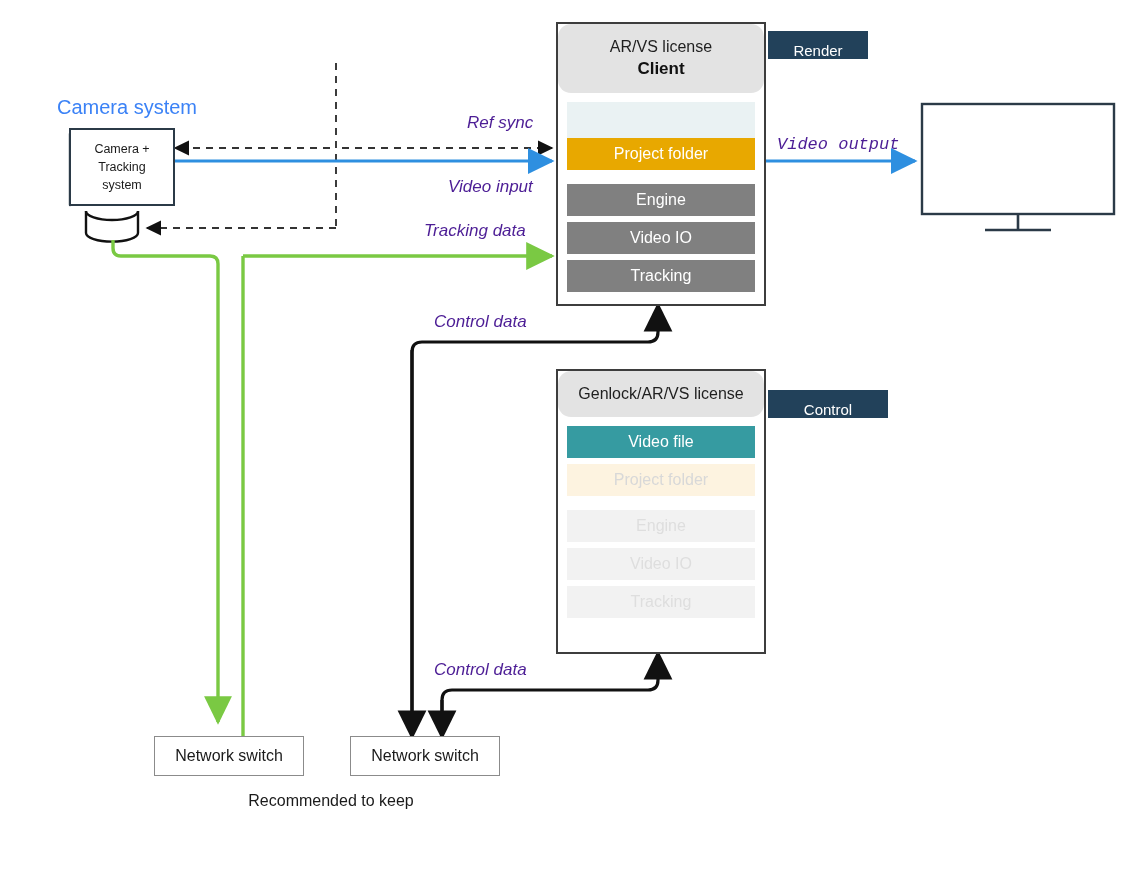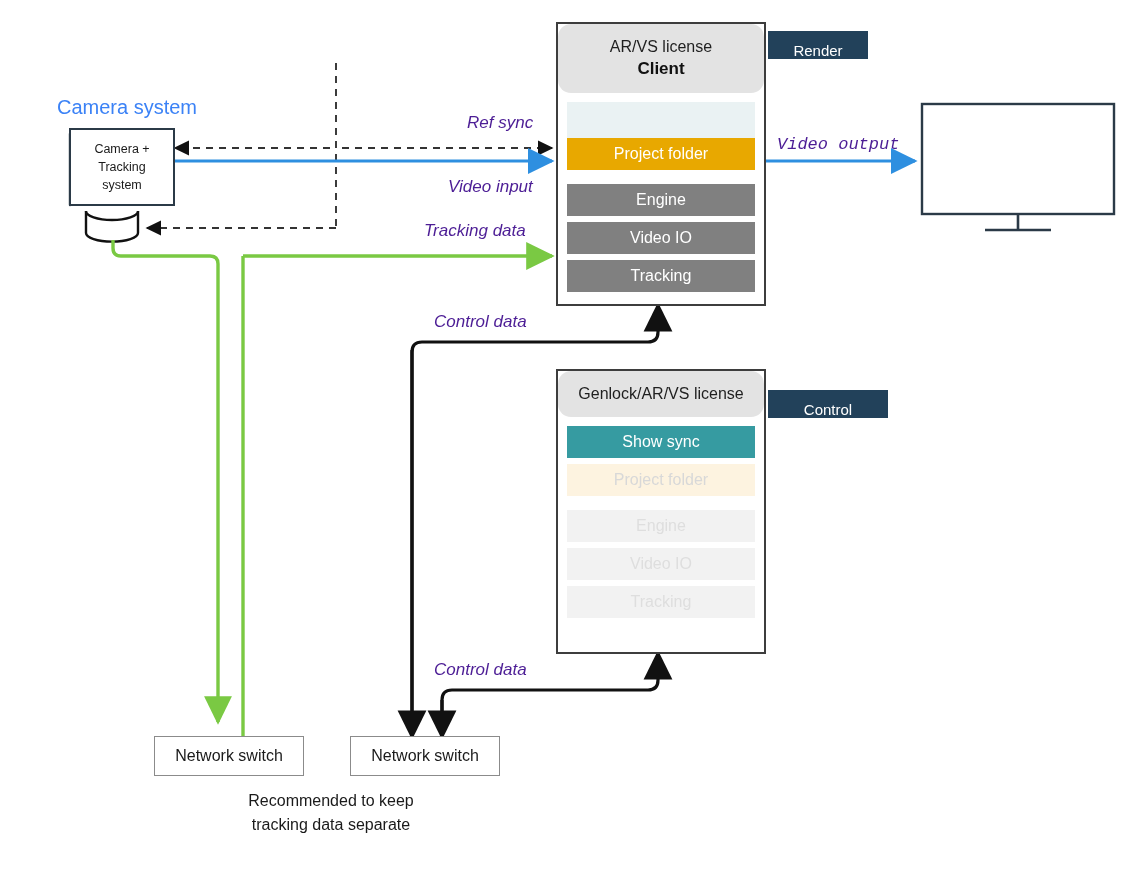--- a/index.html
+++ b/index.html
@@ -152,36 +152,35 @@
   </div>
   <div class="badge" style="left:768px;top:31px;width:100px;height:28px;">
     <span>Render</span>
   </div>
 
   <div class="machine" style="left:556px;top:369px;width:210px;height:285px;">
     <div class="machine-head">
       <span class="lic">Genlock/AR/VS license</span>
     </div>
     <div class="machine-body">
-      <div class="row row-show">Show sync</div>
+      <div class="row row-show">Video file</div>
       <div class="row row-faded-project gap">Project folder</div>
       <div class="row row-faded-grey">Engine</div>
       <div class="row row-faded-grey">Video IO</div>
       <div class="row row-faded-grey">Tracking</div>
     </div>
   </div>
   <div class="badge" style="left:768px;top:378px;width:120px;height:28px;margin-top:12px;">
     <span>Control</span>
   </div>
 
   <div class="plainbox" style="left:154px;top:736px;width:150px;height:40px;">
     <span>Network switch</span>
   </div>
   <div class="plainbox" style="left:350px;top:736px;width:150px;height:40px;">
     <span>Network switch</span>
   </div>
 
   <div class="note" style="left:206px;top:789px;width:250px;">
     <div>Recommended to keep</div>
-    <div>tracking data separate</div>
   </div>
 
 </div>
 
 </body></html>

